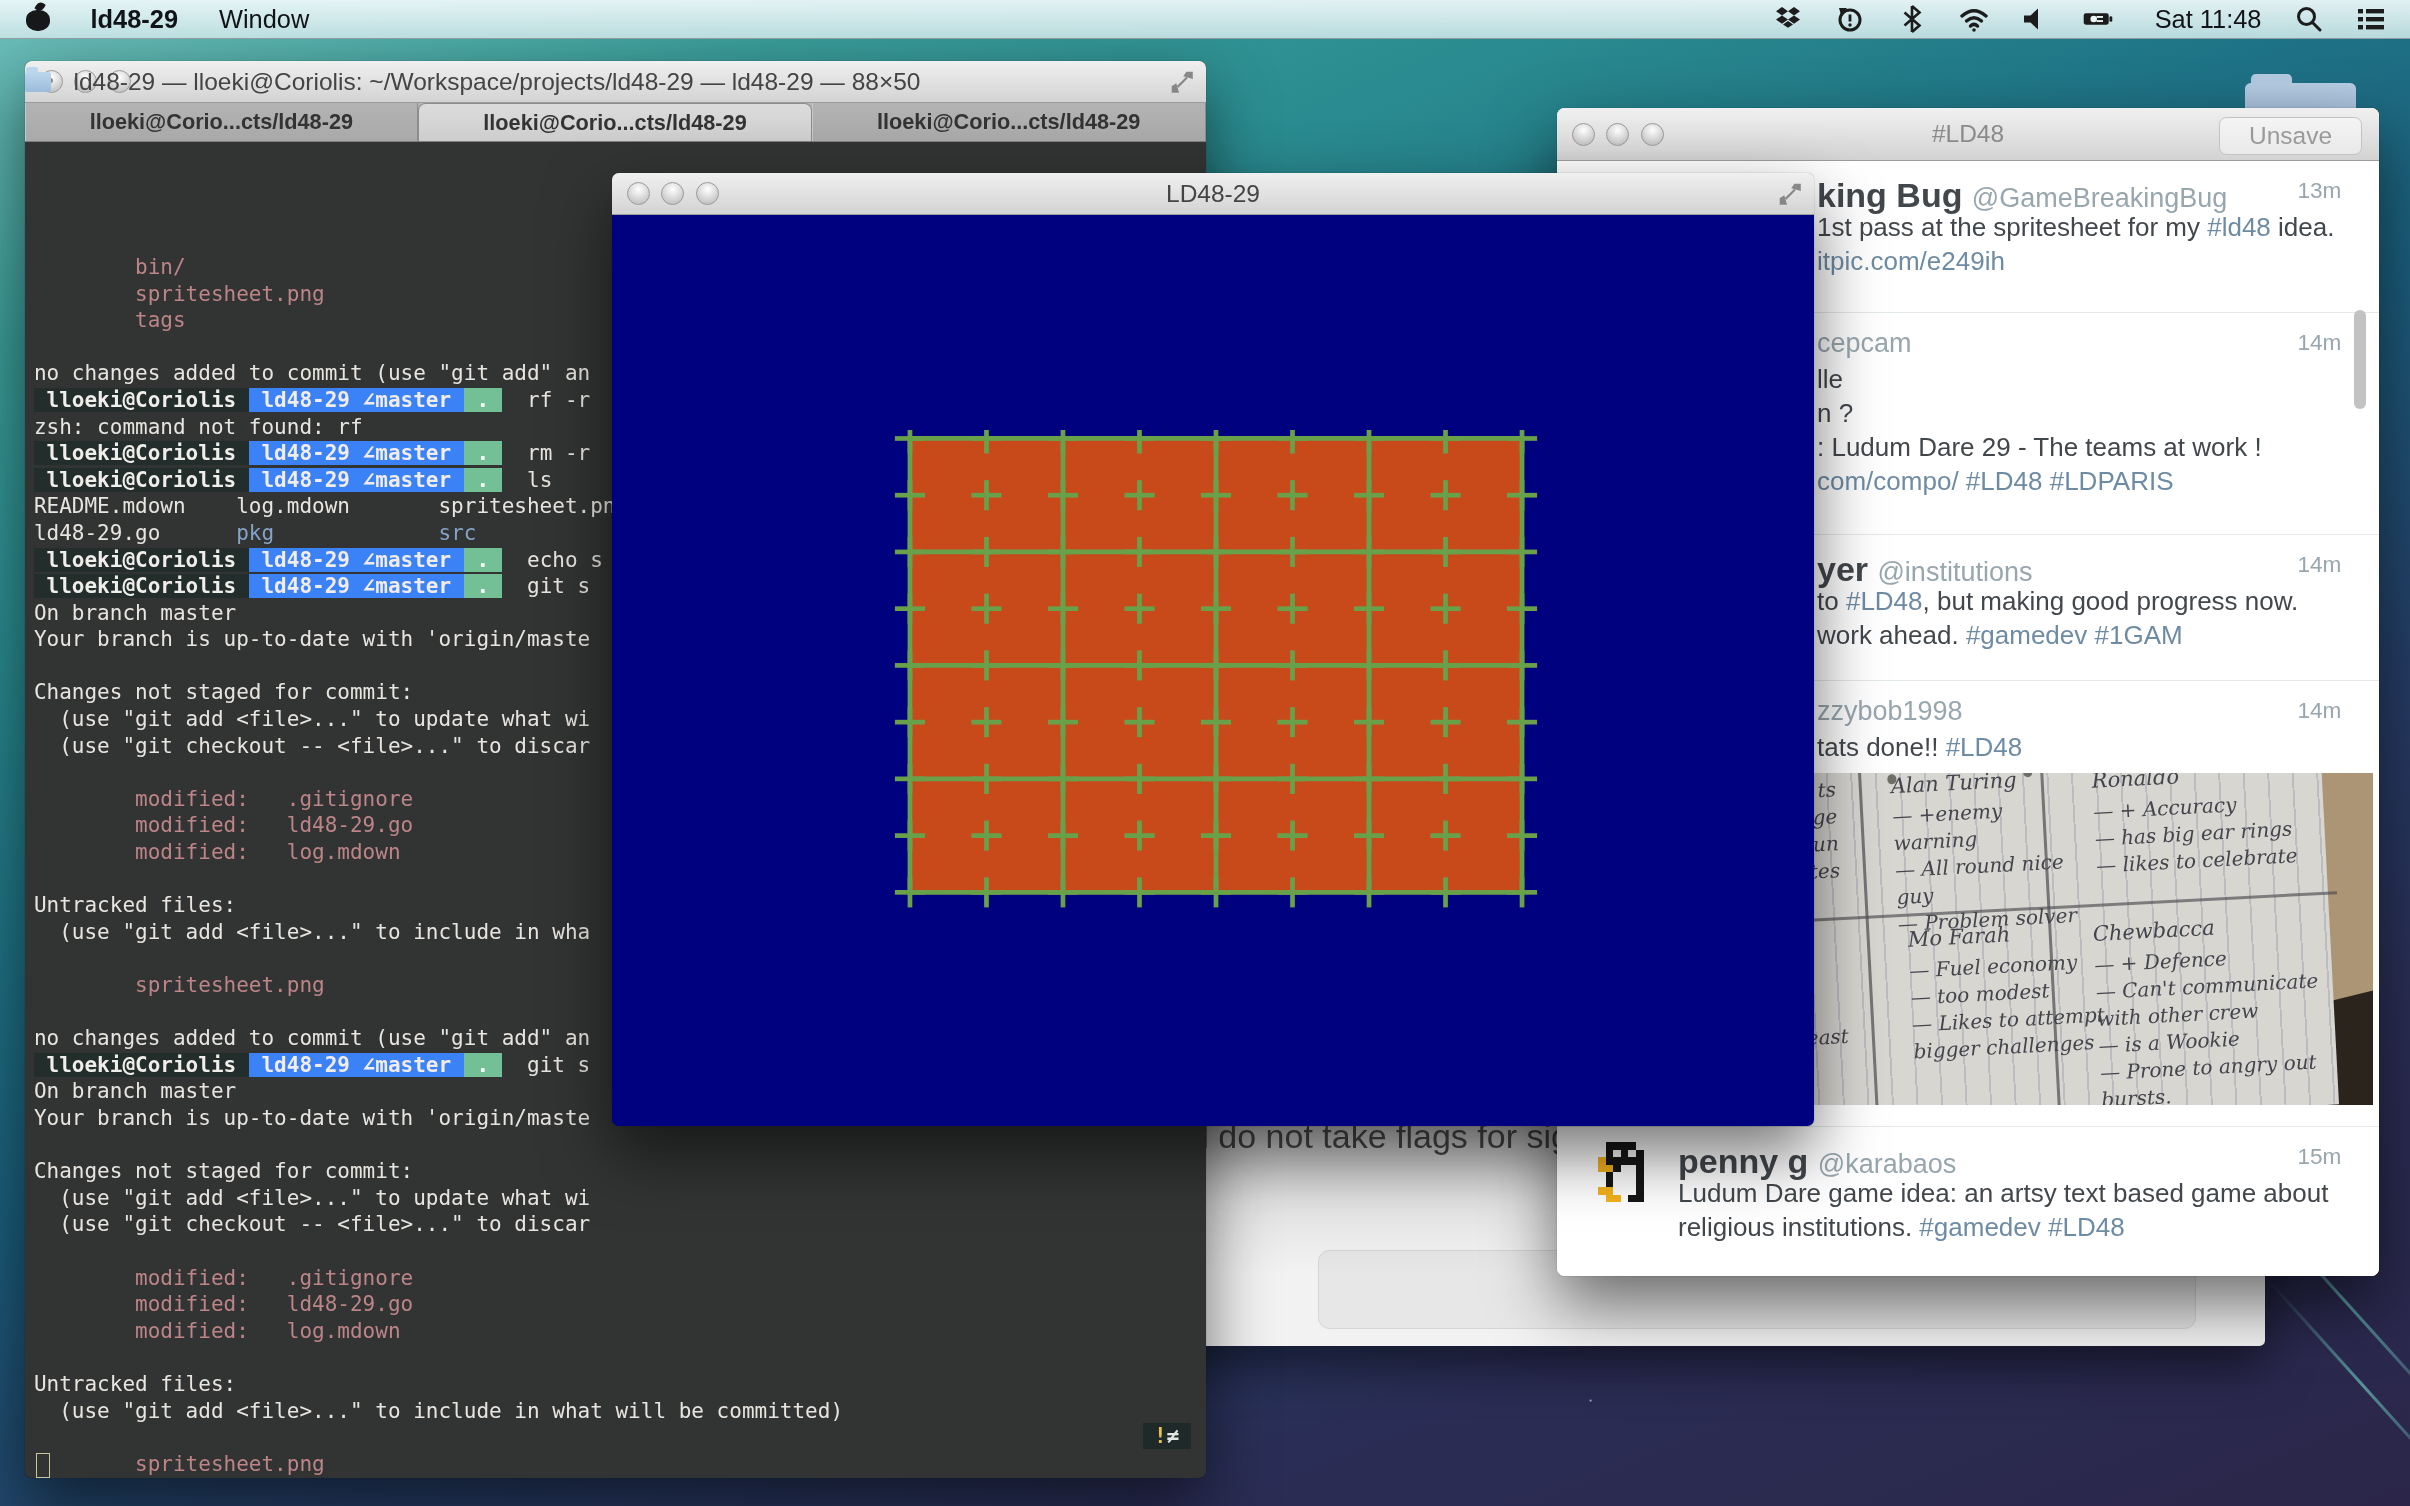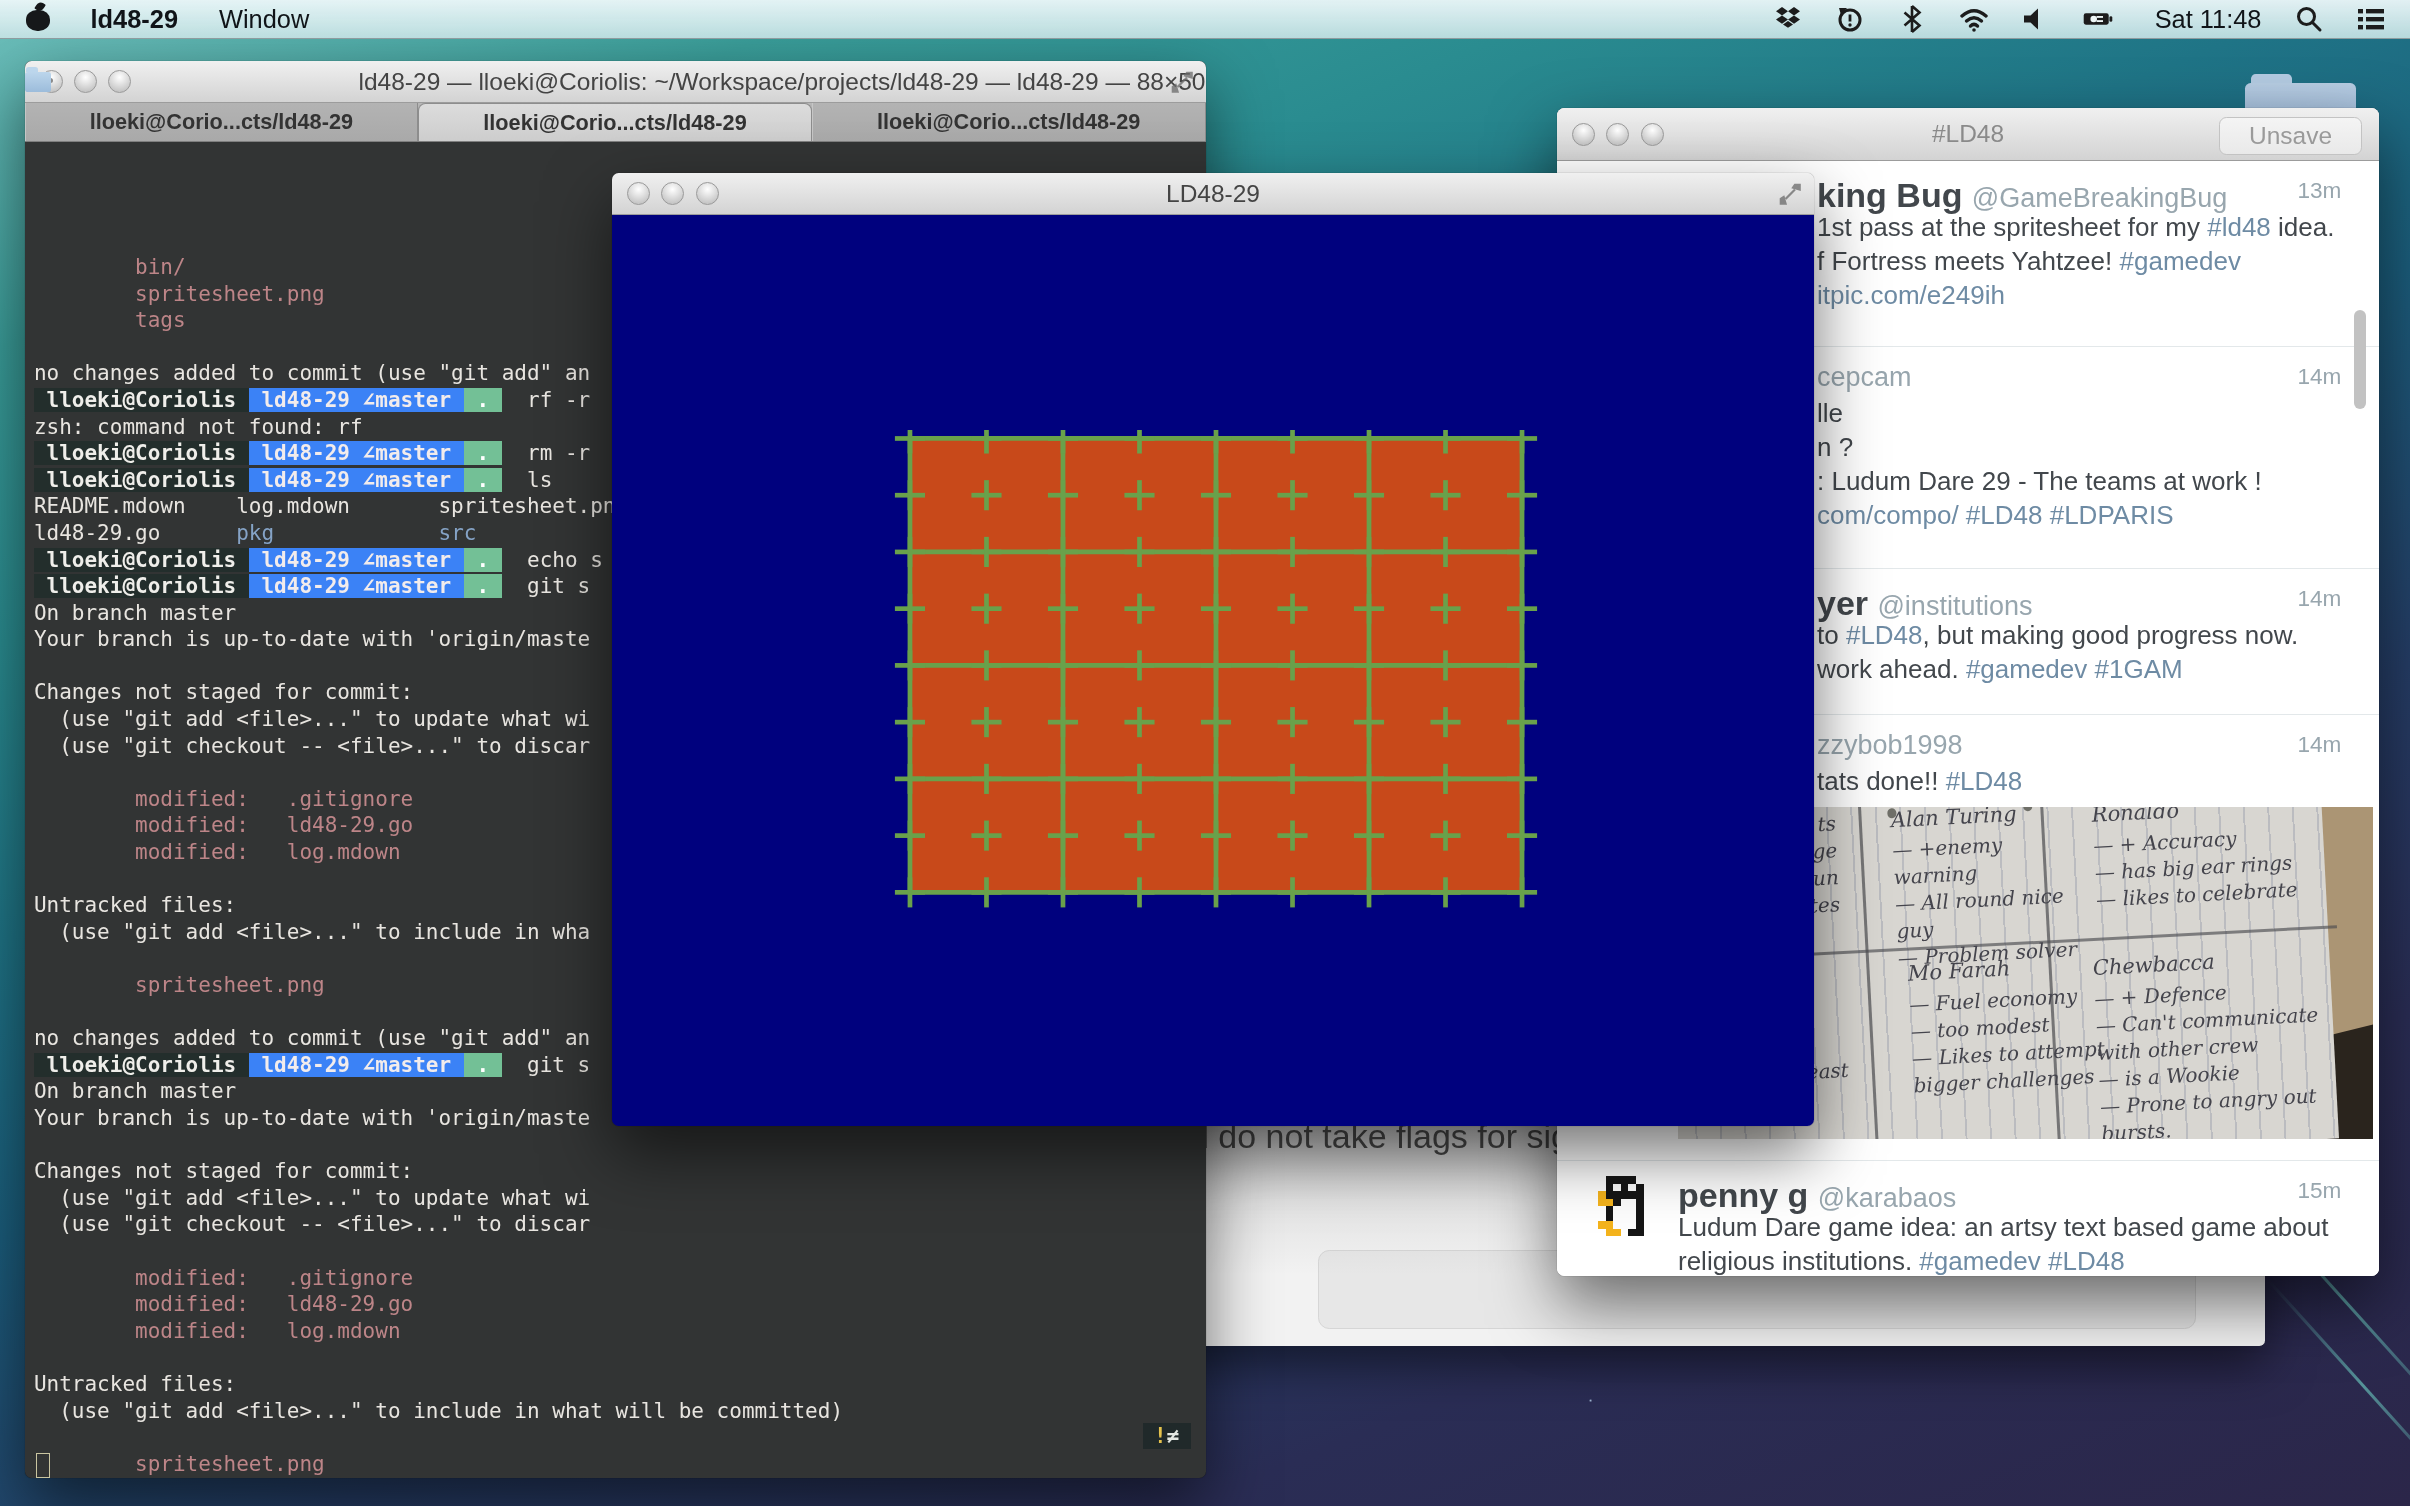--- a/index.html
+++ b/index.html
@@ -42,21 +42,21 @@
     background:linear-gradient(180deg,#f0f0f0,#d3d3d3);border-bottom:0.9px solid #9c9c9c;
     display:flex;align-items:center;}
   .tl-group{display:flex;gap:11.3px;padding-left:15px;}
   .tl{width:21px;height:21px;border-radius:50%;border:0.9px solid #9a9a9a;
     background:radial-gradient(circle at 50% 30%,#ffffff,#c7c7c7 75%);position:relative;}
   .tl.dot::after{content:"";position:absolute;left:6.6px;top:6.6px;width:5.6px;height:5.6px;border-radius:50%;background:#8a8a8a;}
   .tb-title{position:absolute;left:0;right:0;text-align:center;font-size:24.5px;color:#444;pointer-events:none;}
   .zoom-arrows{position:absolute;right:11.3px;top:9.4px;width:24.5px;height:24.5px;opacity:.75;}
   
   #terminal{left:24.5px;top:61px;width:1181px;height:1417px;z-index:4;background:#323434;}
-  #terminal .tb-title{display:flex;align-items:center;justify-content:space-between;gap:13px;}
+  #terminal .tb-title{display:flex;align-items:center;justify-content:flex-start;gap:23px;}
   .folder-glyph{display:inline-block;width:26px;height:20px;background:linear-gradient(#bcd6ec,#9cbcdb);border-radius:2.8px;position:relative;}
   .folder-glyph::before{content:"";position:absolute;left:1.9px;top:-4.7px;width:11.3px;height:5.6px;background:#bcd6ec;border-radius:2.8px 2.8px 0 0;}
   .tabstrip{display:flex;height:38px;background:linear-gradient(#b7b7b7,#a8a8a8);border-bottom:0.9px solid #7f7f7f;}
   .tab{flex:1;display:flex;align-items:center;justify-content:center;font-size:21.7px;font-weight:bold;color:#333;
     background:linear-gradient(#b3b3b3,#a9a9a9);border-right:0.9px solid #8d8d8d;border-left:0.9px solid #c6c6c6;}
   .tab.active{background:linear-gradient(#dcdcdc,#cdcdcd);border-radius:7.5px 7.5px 0 0;border:0.9px solid #8d8d8d;border-bottom:none;}
   .term-body{position:relative;height:1336px;padding:5.6px 0 0 9.4px;overflow:hidden;
     font-family:"DejaVu Sans Mono",monospace;font-size:21px;line-height:26.6px;white-space:pre;}
   .tline{height:26.6px;}
   .w{color:#e8e5e0;} .p{color:#bd8588;} .b{color:#85a3c6;text-align:center;}
@@ -208,21 +208,20 @@
       <span class="tl"></span>
     </div>
     <div class="tb-title" style="color:#8a8a8a">#LD48</div>
     <div class="unsave-btn">Unsave</div>
   </div>
   <div class="tweet-list" id="tweet-list">
       <div class="tweet occ">
         <div class="avatar"></div>
         <div class="tw-head"><span class="tw-name">king Bug</span><span class="tw-handle">@GameBreakingBug</span><span class="tw-time">13m</span></div>
         <div class="tw-line"><span>1st pass at the spritesheet for my </span><span class="tag">#ld48</span><span> idea.</span></div>
-        <div class="tw-line"><span>f Fortress meets Yahtzee! </span><span class="tag">#gamedev</span></div>
         <div class="tw-line"><span class="tag">itpic.com/e249ih</span></div>
       </div>
       <div class="tweet occ">
         <div class="avatar"></div>
         <div class="tw-head"><span class="tw-handle tw-handle-first" style="margin-left: 0px;">cepcam</span><span class="tw-time">14m</span></div>
         <div class="tw-line"><span>lle</span></div>
         <div class="tw-line"><span>n ?</span></div>
         <div class="tw-line"><span>: Ludum Dare 29 - The teams at work !</span></div>
         <div class="tw-line"><span class="tag">com/compo/ </span><span class="tag">#LD48</span><span> </span><span class="tag">#LDPARIS</span></div>
       </div>

